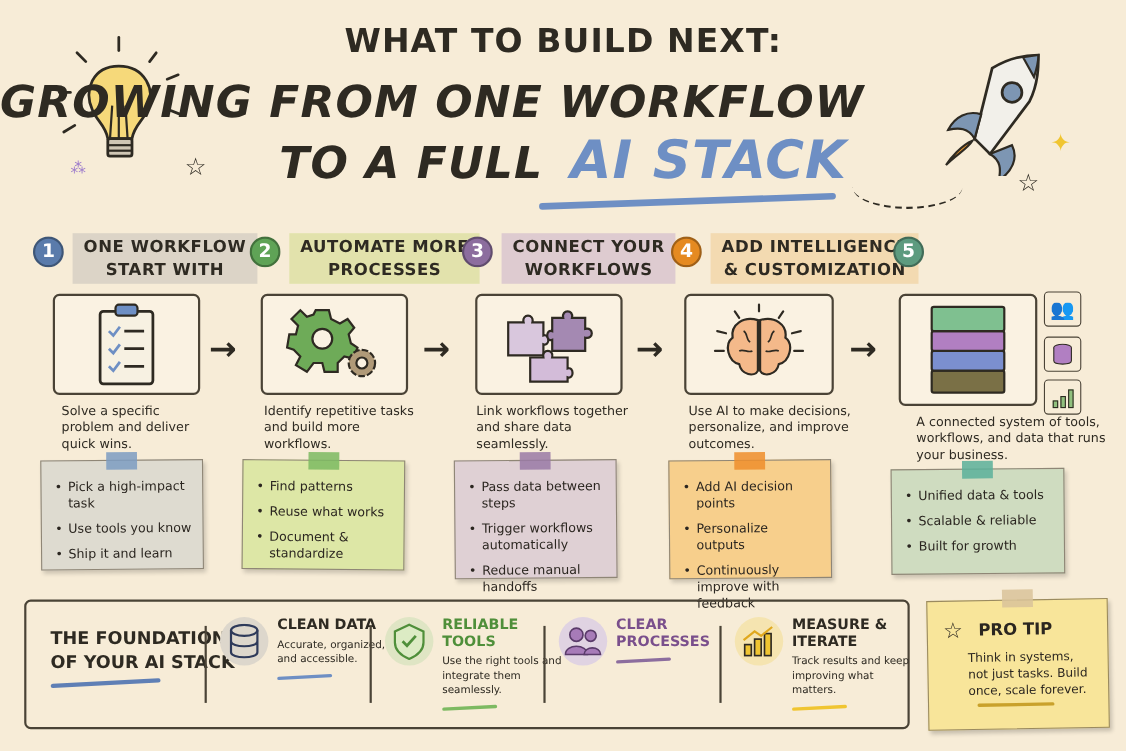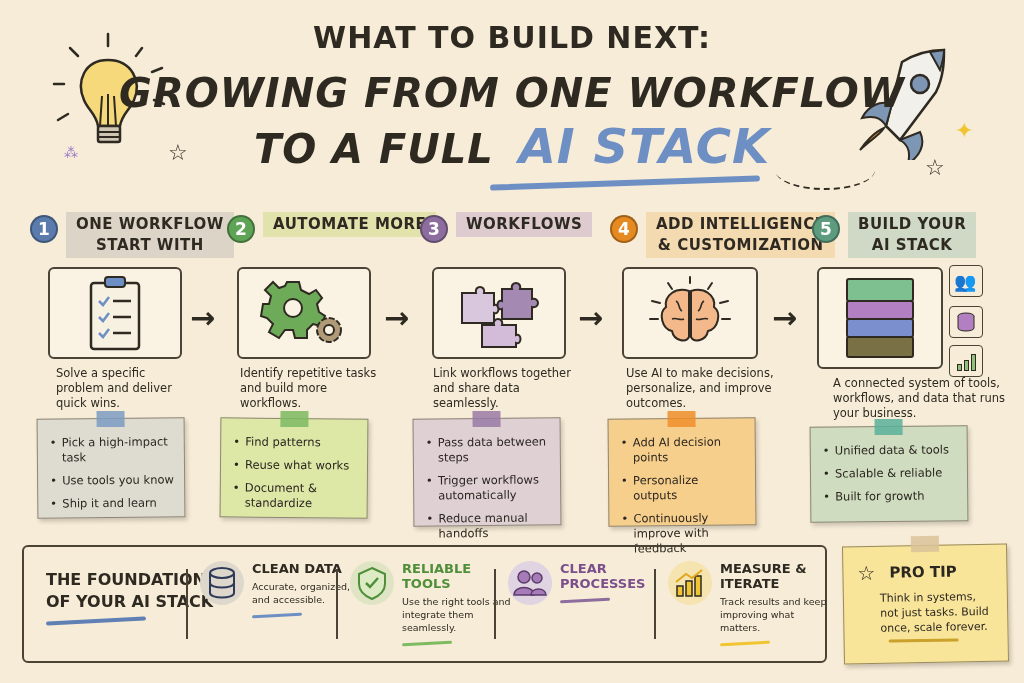--- a/index.html
+++ b/index.html
@@ -12,21 +12,21 @@
   }
   .abs { position: absolute; }
 
   
   .title-line1 {
     position: absolute; top: 20px; left: 0; width: 1024px; text-align: center;
     font-family: "DejaVu Sans", sans-serif; font-weight: bold; font-size: 30px;
     letter-spacing: 1px; color: #2e2a22;
   }
   .title-line2 {
-    position: absolute; top: 70px; left: 0; width: 1024px; text-align: center;
+    position: absolute; top: 70px; left: 0; width: 1024px; text-align: left;
     font-family: "DejaVu Sans", sans-serif; font-weight: bold; font-size: 40px;
     letter-spacing: 1px; color: #2e2a22; font-style: italic;
   }
   .title-line3 {
     position: absolute; top: 118px; left: 0; width: 1024px; text-align: center;
     font-family: "DejaVu Sans", sans-serif; font-weight: bold; font-size: 40px;
     letter-spacing: 1px; color: #2e2a22; font-style: italic;
   }
   .title-accent { color: #6e8fc4; font-size: 48px; margin-left: 10px; }
   .title-underline {
@@ -183,20 +183,21 @@
     <li>Pick a high-impact task</li>
     <li>Use tools you know</li>
     <li>Ship it and learn</li>
   </ul>
 </div>
 
 <div class="step-head" style="left:227px;">
   <div class="step-num" style="background:#5fa356;">2</div>
   <div class="step-title" style="background:rgba(200,215,120,0.45);">
     <div>Automate More</div>
+    <div>Processes</div>
   </div>
 </div>
 <div class="icon-box" style="left:237px;">
   <svg width="90" height="70" viewBox="0 0 90 70">
     <g transform="translate(34,30)">
       <path d="M-6 -26 H6 L8 -18 L16 -14 L23 -18 L29 -10 L24 -4 L26 4 L32 8 L28 18 L20 16 L14 22 L14 30 H2 L0 22 L-8 22 L-14 30 L-24 24 L-20 16 L-26 10 L-32 8 L-30 -4 L-24 -4 L-22 -12 L-28 -18 L-20 -26 L-14 -20 L-8 -22 Z" fill="#6eab58" stroke="#2e2a22" stroke-width="2"></path>
       <circle r="9" fill="#faf2e2" stroke="#2e2a22" stroke-width="2"></circle>
     </g>
     <g transform="translate(70,52)">
       <circle r="12" fill="#b09a78" stroke="#2e2a22" stroke-width="2" stroke-dasharray="6 2"></circle>
@@ -211,20 +212,21 @@
   <ul>
     <li>Find patterns</li>
     <li>Reuse what works</li>
     <li>Document &amp; standardize</li>
   </ul>
 </div>
 
 <div class="step-head" style="left:420px;">
   <div class="step-num" style="background:#8c6d9e;">3</div>
   <div class="step-title" style="background:rgba(190,165,200,0.45);">
+    <div>Connect Your</div>
     <div>Workflows</div>
   </div>
 </div>
 <div class="icon-box" style="left:432px;">
   <svg width="90" height="72" viewBox="0 0 90 72">
     <path d="M8 16 H22 C20 8 32 8 30 16 H40 V28 C46 26 46 38 40 36 V46 H8 Z" fill="#d9c7dd" stroke="#2e2a22" stroke-width="2"></path>
     <path d="M48 12 H58 C56 4 68 4 66 12 H78 V22 C86 20 86 32 78 30 V42 H48 V32 C42 34 42 22 48 24 Z" fill="#a489b2" stroke="#2e2a22" stroke-width="2"></path>
     <path d="M28 48 H40 C38 40 50 40 48 48 H62 V58 C68 56 68 68 62 66 V70 H28 Z" fill="#d3bcd9" stroke="#2e2a22" stroke-width="2"></path>
   </svg>
 </div>
@@ -273,24 +275,20 @@
   <div class="tape" style="background:#ef8e2b;"></div>
   <ul>
     <li>Add AI decision points</li>
     <li>Personalize outputs</li>
     <li>Continuously improve with feedback</li>
   </ul>
 </div>
 
 <div class="step-head" style="left:812px;">
   <div class="step-num" style="background:#5d9b7f;">5</div>
-  <div class="step-title" style="background:rgba(150,190,170,0.4);">
-    <div>Build Your</div>
-    <div>AI Stack</div>
-  </div>
 </div>
 <div class="icon-box" style="left:817px;width:126px;height:102px;">
   <svg width="90" height="94" viewBox="0 0 90 94">
     <rect x="12" y="66" width="66" height="20" rx="2" fill="#7a7046" stroke="#2e2a22" stroke-width="2"></rect>
     <rect x="12" y="48" width="66" height="18" rx="2" fill="#7b8fcf" stroke="#2e2a22" stroke-width="2"></rect>
     <rect x="12" y="30" width="66" height="18" rx="2" fill="#b17fc2" stroke="#2e2a22" stroke-width="2"></rect>
     <rect x="12" y="8" width="66" height="22" rx="2" fill="#7fc090" stroke="#2e2a22" stroke-width="2"></rect>
   </svg>
 </div>
 <div class="abs" style="left:949px;top:265px;width:34px;height:32px;border:1.5px solid #4a4336;border-radius:4px;display:flex;align-items:center;justify-content:center;color:#5fa356;font-size:18px;">👥</div>

